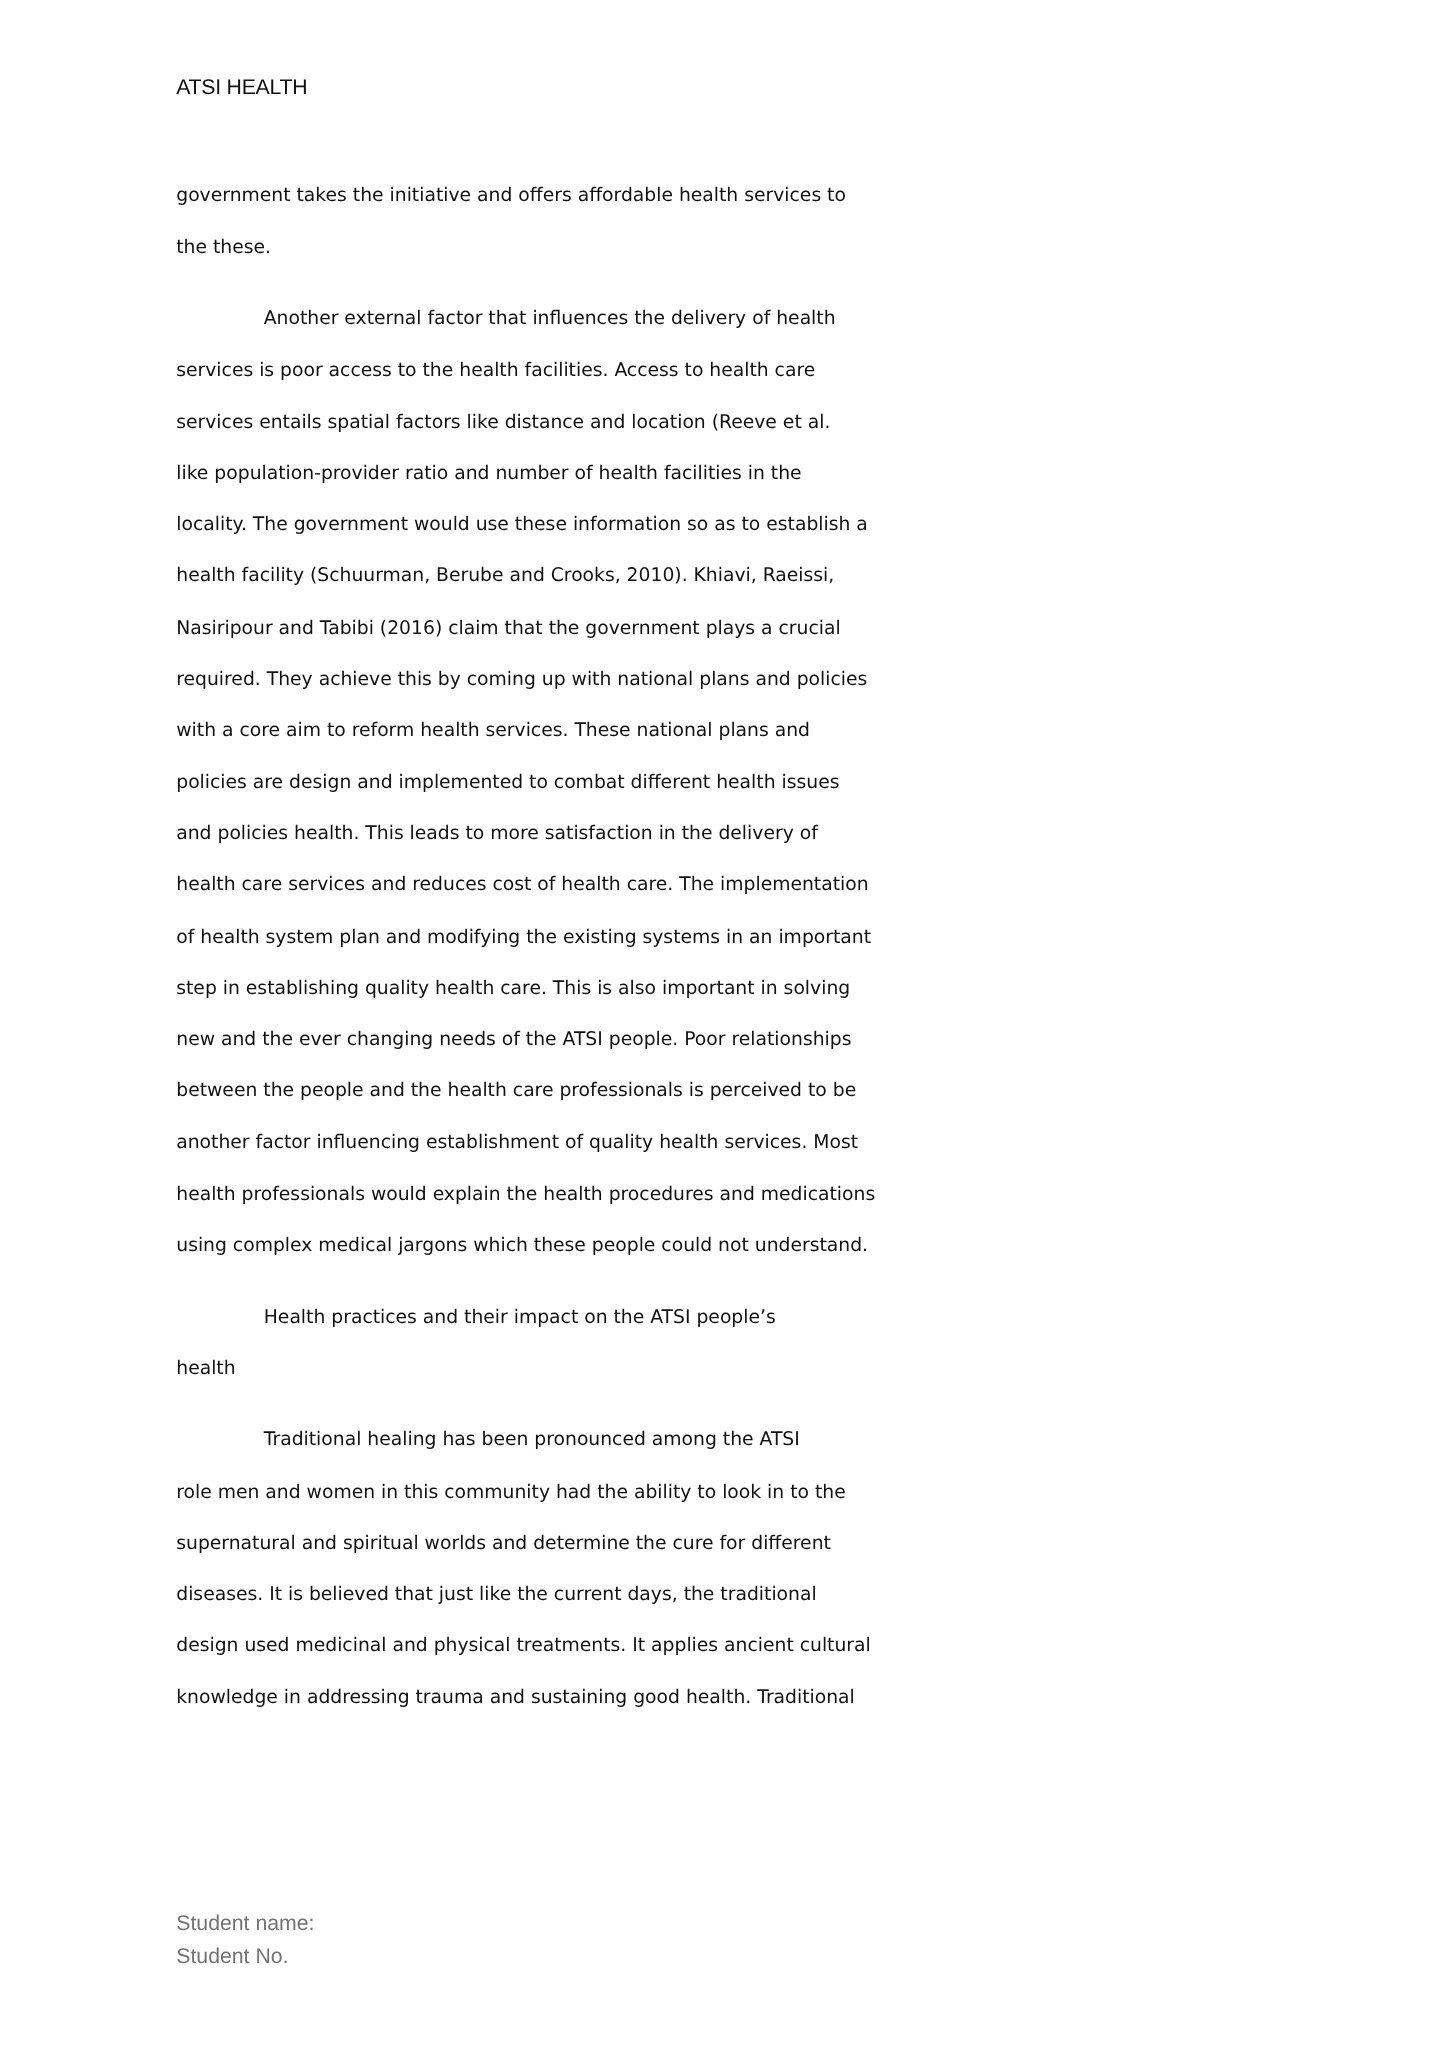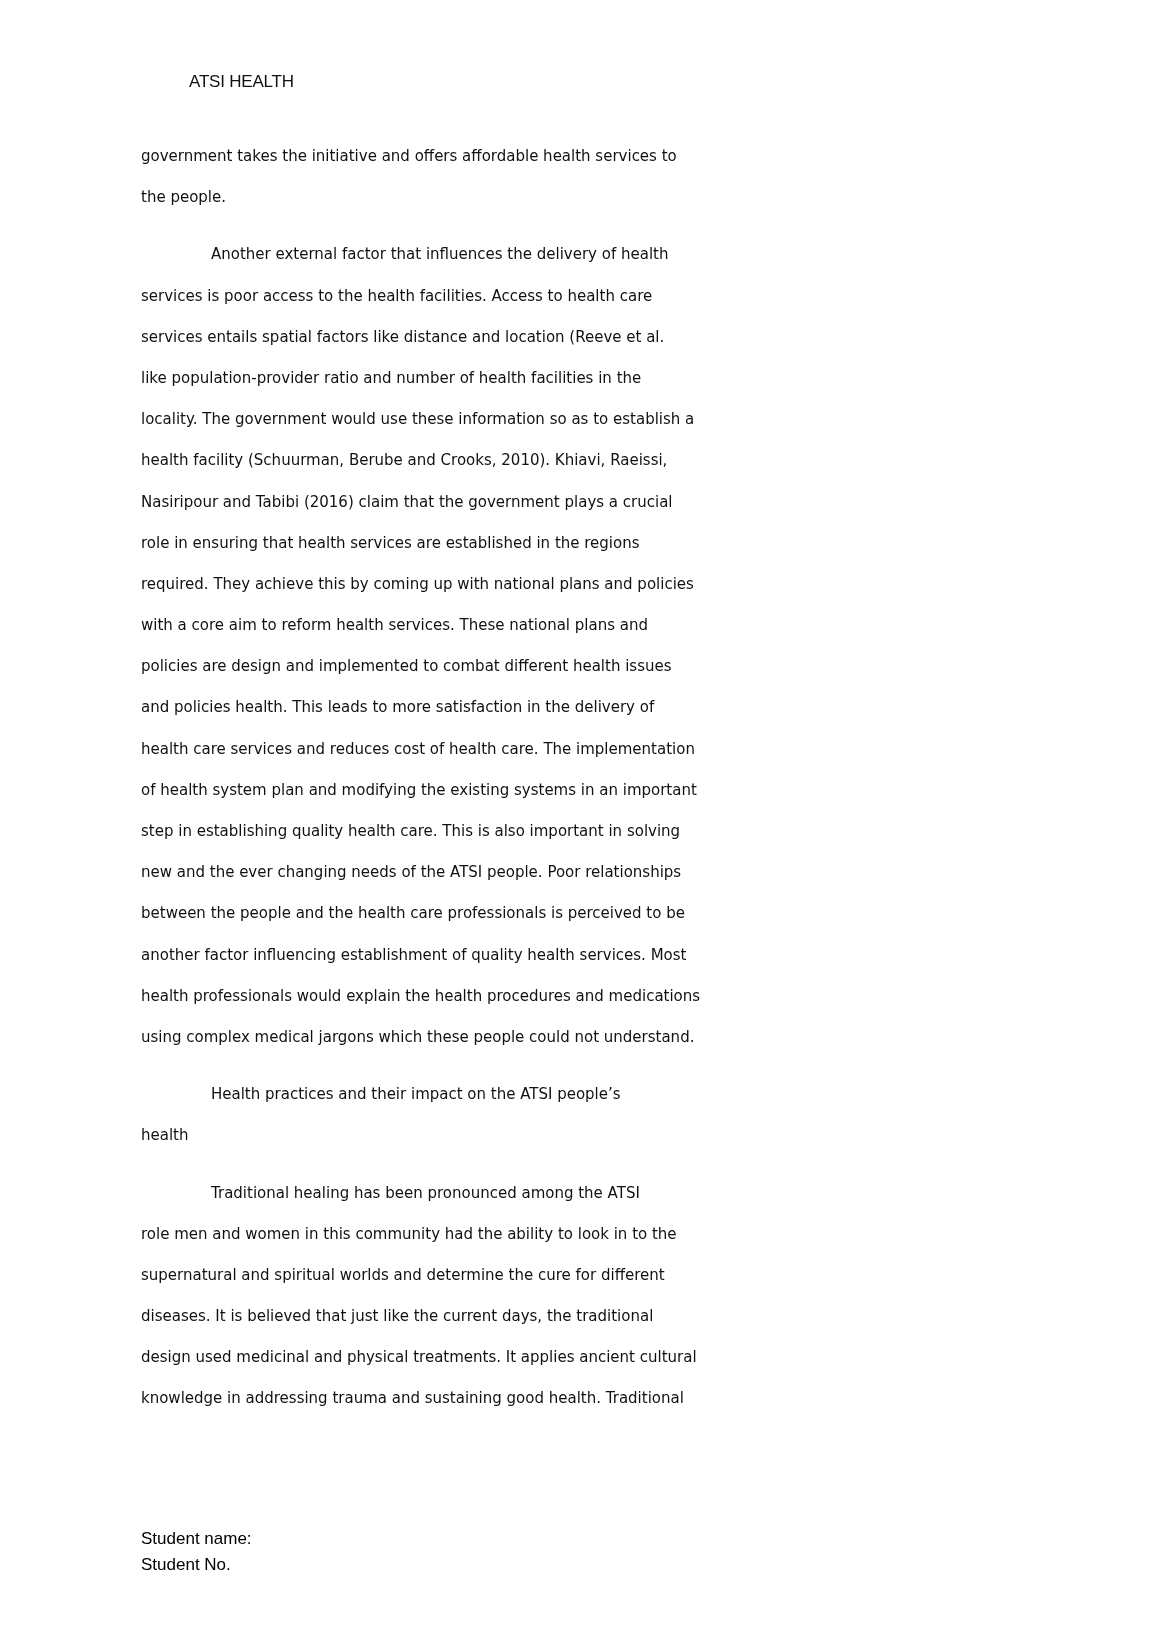--- a/index.html
+++ b/index.html
@@ -1,58 +1,56 @@
 <!DOCTYPE html>
 <html><head>
   <meta charset="utf-8">
   <style>
     html, body { margin: 0; padding: 0; background: #ffffff; }
     body { width: 1158px; height: 1638px; position: relative; overflow: hidden; }
     .page { position: absolute; left: 0; top: 0; width: 1158px; height: 1638px; background: #fff; }
     .header {
-      position: absolute; left: 141px; top: 72px;
+      position: absolute; left: 141px; top: 60px;
       font-family: "Liberation Sans", sans-serif; font-size: 17px; color: #111;
       letter-spacing: -0.2px;
-      margin-left: 48px;
     }
     .body-text {
       position: absolute; left: 141px; top: 136px; width: 880px;
       font-family: "DejaVu Sans", sans-serif; font-size: 15px; color: #111;
     }
     .line { height: 41.2px; line-height: 41.2px; white-space: nowrap; }
     .para-gap { height: 16px; }
     .indent { padding-left: 70px; }
     .bold { font-weight: normal; }
     .footer {
       position: absolute; left: 141px; top: 1526px;
-      font-family: "Liberation Sans", sans-serif; font-size: 17px; color: #000000;
+      font-family: "Liberation Sans", sans-serif; font-size: 17px; color: #737373;
       line-height: 26px;
     }
   </style>
 </head>
 <body>
 
 <div class="page">
   <div class="header">ATSI HEALTH</div>
 
   <div class="body-text" id="body-text">
       <div>
         <div class="line">government takes the initiative and offers affordable health services to</div>
-        <div class="line">the people.</div>
+        <div class="line">the these.</div>
       </div>
       <div class="para-gap"></div>
       <div>
         <div class="line indent">Another external factor that influences the delivery of health</div>
         <div class="line">services is poor access to the health facilities. Access to health care</div>
         <div class="line">services entails spatial factors like distance and location (Reeve et al.</div>
         <div class="line">like population-provider ratio and number of health facilities in the</div>
         <div class="line">locality. The government would use these information so as to establish a</div>
         <div class="line">health facility (Schuurman, Berube and Crooks, 2010). Khiavi, Raeissi,</div>
         <div class="line">Nasiripour and Tabibi (2016) claim that the government plays a crucial</div>
-        <div class="line">role in ensuring that health services are established in the regions</div>
         <div class="line">required. They achieve this by coming up with national plans and policies</div>
         <div class="line">with a core aim to reform health services. These national plans and</div>
         <div class="line">policies are design and implemented to combat different health issues</div>
         <div class="line">and policies health. This leads to more satisfaction in the delivery of</div>
         <div class="line">health care services and reduces cost of health care. The implementation</div>
         <div class="line">of health system plan and modifying the existing systems in an important</div>
         <div class="line">step in establishing quality health care. This is also important in solving</div>
         <div class="line">new and the ever changing needs of the ATSI people. Poor relationships</div>
         <div class="line">between the people and the health care professionals is perceived to be</div>
         <div class="line">another factor influencing establishment of quality health services. Most</div>

